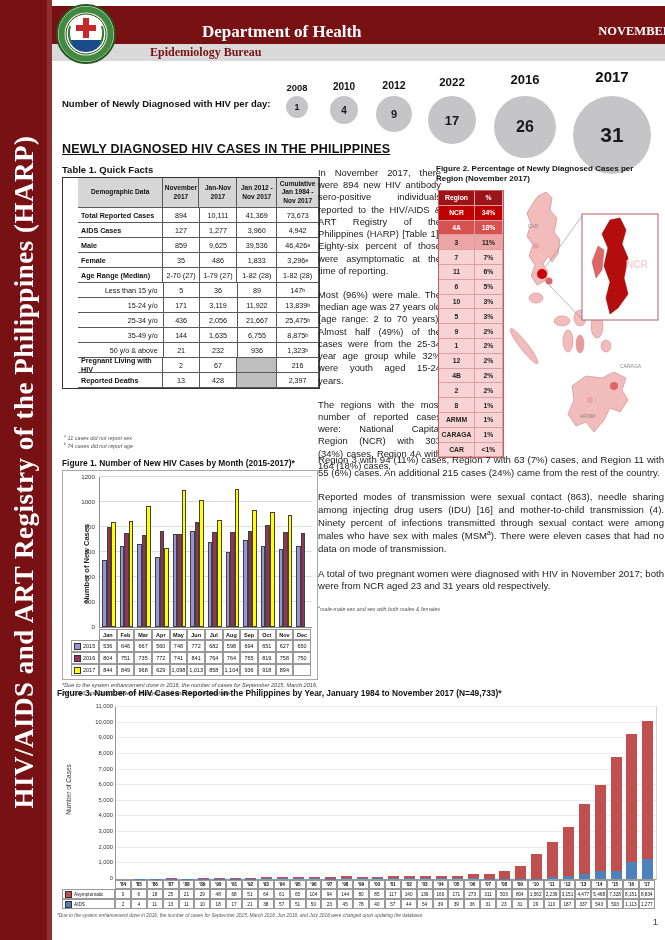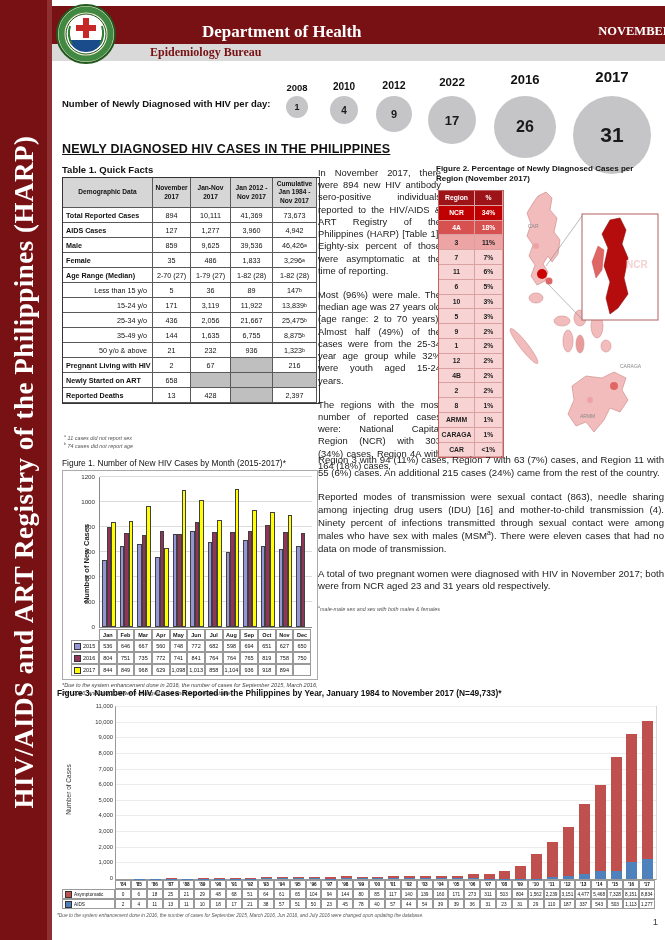--- a/index.html
+++ b/index.html
@@ -32,21 +32,21 @@
   
   .main-heading{left:62px;top:142px;font-size:12.5px;font-weight:bold;
                 text-decoration:underline;letter-spacing:.2px;}
   
   .t1-title{left:62px;top:164px;font-size:9.5px;font-weight:bold;}
   .t1{left:62px;top:177px;width:256px;border:1px solid #333;}
   .t1 .row{display:flex;}
   .t1 .cell{border-right:1px solid #595959;border-bottom:1px solid #595959;
             box-sizing:border-box;display:flex;align-items:center;
             justify-content:center;font-size:7.2px;background:#fff;}
-  .t1 .c0{width:90px;justify-content:flex-start;padding-left:3px;font-weight:bold;}
+  .t1 .c0{width:90px;justify-content:flex-start;padding-left:3px;font-weight:bold;margin-left:15px;}
   .t1 .c0.ind{justify-content:flex-end;padding-right:5px;font-weight:normal;}
   .t1 .c1{width:38px;}.t1 .c2{width:40px;}.t1 .c3{width:42px;}.t1 .c4{width:44px;}
   .t1 .hd{background:#d6d6d6;font-weight:bold;font-size:6.6px;text-align:center;
           line-height:1.25;}
   .t1 .blocked{background:#bfbfbf;}
   .t1 .drow{height:15px;}
   .t1 .hrow{height:30px;}
   .t1-notes{left:64px;top:434px;width:250px;font-size:5.4px;font-style:italic;
             color:#555;line-height:1.4;}
   sup{font-size:70%;}
@@ -66,21 +66,21 @@
             border-bottom:.5px solid #dba0a0;display:flex;align-items:center;
             justify-content:center;font-size:6.8px;font-weight:bold;}
   .f2 .rc{width:36px;}.f2 .pc{width:28px;}
   .f2 .hd{background:#9c1417;color:#fff;}
   .f2 .dark{background:#c00000;color:#fff;}
   .f2 .mid{background:#d85151;color:#fff;}
   .f2 .mid2{background:#eca4a4;color:#222;}
   .f2 .light{background:#f8d3d3;color:#222;}
   .map{left:502px;top:186px;width:162px;height:280px;}
   
-  .f1-title{left:62px;top:458px;font-size:8.4px;font-weight:normal;}
+  .f1-title{left:62px;top:458px;font-size:8.4px;font-weight:bold;}
   .f1{left:62px;top:470px;width:254px;height:208px;border:1px solid #aaa;background:#fff;}
   .f1-ylabel{left:-32px;top:88px;width:110px;transform:rotate(-90deg);
              font-size:7.5px;font-weight:bold;text-align:center;color:#222;}
   .f1-plot{left:36px;top:6px;width:212px;height:150px;border-left:1px solid #888;
            border-bottom:1px solid #888;}
   .gl{position:absolute;left:0;width:100%;height:1px;background:#dcdcdc;}
   .f1-ytick{position:absolute;right:2px;width:30px;text-align:right;font-size:6.2px;color:#333;}
   .f1-yaxis{left:0px;top:6px;width:34px;height:150px;}
   .bars{position:absolute;left:0;bottom:0;width:100%;height:100%;display:flex;}
   .bgroup{display:flex;align-items:flex-end;justify-content:center;height:100%;}
@@ -228,27 +228,20 @@
       <div class="cell c2">232</div>
       <div class="cell c3">936</div>
       <div class="cell c4">1,323<sup>b</sup></div>
     </div>
     <div class="row drow">
       <div class="cell c0">Pregnant Living with HIV</div>
       <div class="cell c1">2</div>
       <div class="cell c2">67</div>
       <div class="cell c3 blocked"></div>
       <div class="cell c4">216</div>
-    </div>
-    <div class="row drow">
-      <div class="cell c0">Newly Started on ART</div>
-      <div class="cell c1">658</div>
-      <div class="cell c2 blocked"></div>
-      <div class="cell c3 blocked"></div>
-      <div class="cell c4 blocked"></div>
     </div>
     <div class="row drow">
       <div class="cell c0">Reported Deaths</div>
       <div class="cell c1">13</div>
       <div class="cell c2">428</div>
       <div class="cell c3 blocked"></div>
       <div class="cell c4">2,397</div>
     </div>
   </div>
 <div class="abs t1-notes"><sup>a</sup> 11 cases did not report sex<br><sup>b</sup> 74 cases did not report age</div>

